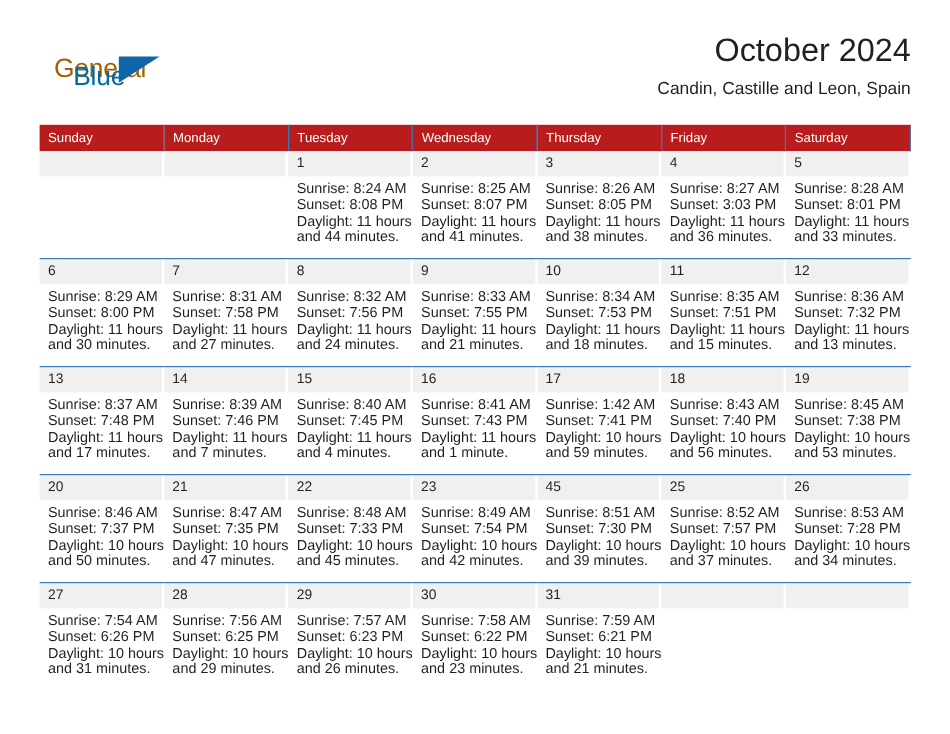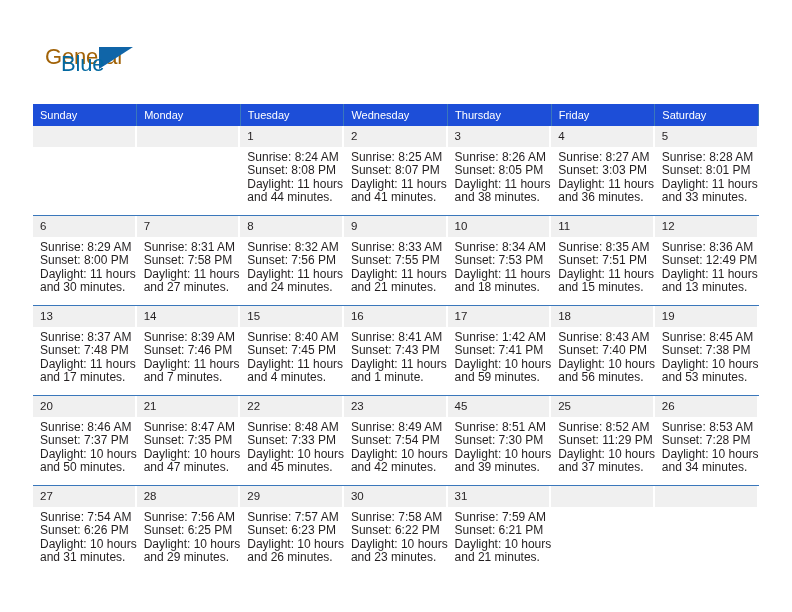--- a/index.html
+++ b/index.html
@@ -82,21 +82,21 @@
   
   .calendar {
     position: absolute;
     left: 33px;
     top: 104px;
     width: 726px;
     border-collapse: collapse;
     table-layout: fixed;
   }
   .calendar th {
-    background: #1d4ed8;
+    background: #b91c1c;
     color: #ffffff;
     font-size: 11px;
     font-weight: normal;
     text-align: left;
     padding: 5px 0 5px 7px;
     height: 11px;
     border-right: 1px solid #3a77bb;
   }
   .calendar td {
     vertical-align: top;
@@ -134,20 +134,24 @@
 <body>
 
 <div class="page-header">
 
   <div class="logo">
     <span class="logo-general">General</span>
     <span class="logo-triangle"></span>
     <span class="logo-blue">Blue</span>
   </div>
 
+  <div class="title-block">
+    <h1 class="cal-title">October 2024</h1>
+    <h2 class="cal-subtitle">Candin, Castille and Leon, Spain</h2>
+  </div>
 
 </div>
 
 <table class="calendar">
   <thead>
     <tr>
       <th>Sunday</th>
       <th>Monday</th>
       <th>Tuesday</th>
       <th>Wednesday</th>
@@ -274,21 +278,21 @@
             <div>Sunrise: 8:35 AM</div>
             <div>Sunset: 7:51 PM</div>
             <div>Daylight: 11 hours</div>
             <div>and 15 minutes.</div>
           </div>
         </td>
         <td>
           <div class="daynum">12</div>
           <div class="cell-lines">
             <div>Sunrise: 8:36 AM</div>
-            <div>Sunset: 12:49 PM</div>
+            <div>Sunset: 7:32 PM</div>
             <div>Daylight: 11 hours</div>
             <div>and 13 minutes.</div>
           </div>
         </td>
       </tr>
       <tr class="week">
         <td>
           <div class="daynum">13</div>
           <div class="cell-lines">
             <div>Sunrise: 8:37 AM</div>
@@ -395,21 +399,21 @@
             <div>Sunrise: 8:51 AM</div>
             <div>Sunset: 7:30 PM</div>
             <div>Daylight: 10 hours</div>
             <div>and 39 minutes.</div>
           </div>
         </td>
         <td>
           <div class="daynum">25</div>
           <div class="cell-lines">
             <div>Sunrise: 8:52 AM</div>
-            <div>Sunset: 11:29 PM</div>
+            <div>Sunset: 7:57 PM</div>
             <div>Daylight: 10 hours</div>
             <div>and 37 minutes.</div>
           </div>
         </td>
         <td>
           <div class="daynum">26</div>
           <div class="cell-lines">
             <div>Sunrise: 8:53 AM</div>
             <div>Sunset: 7:28 PM</div>
             <div>Daylight: 10 hours</div>

